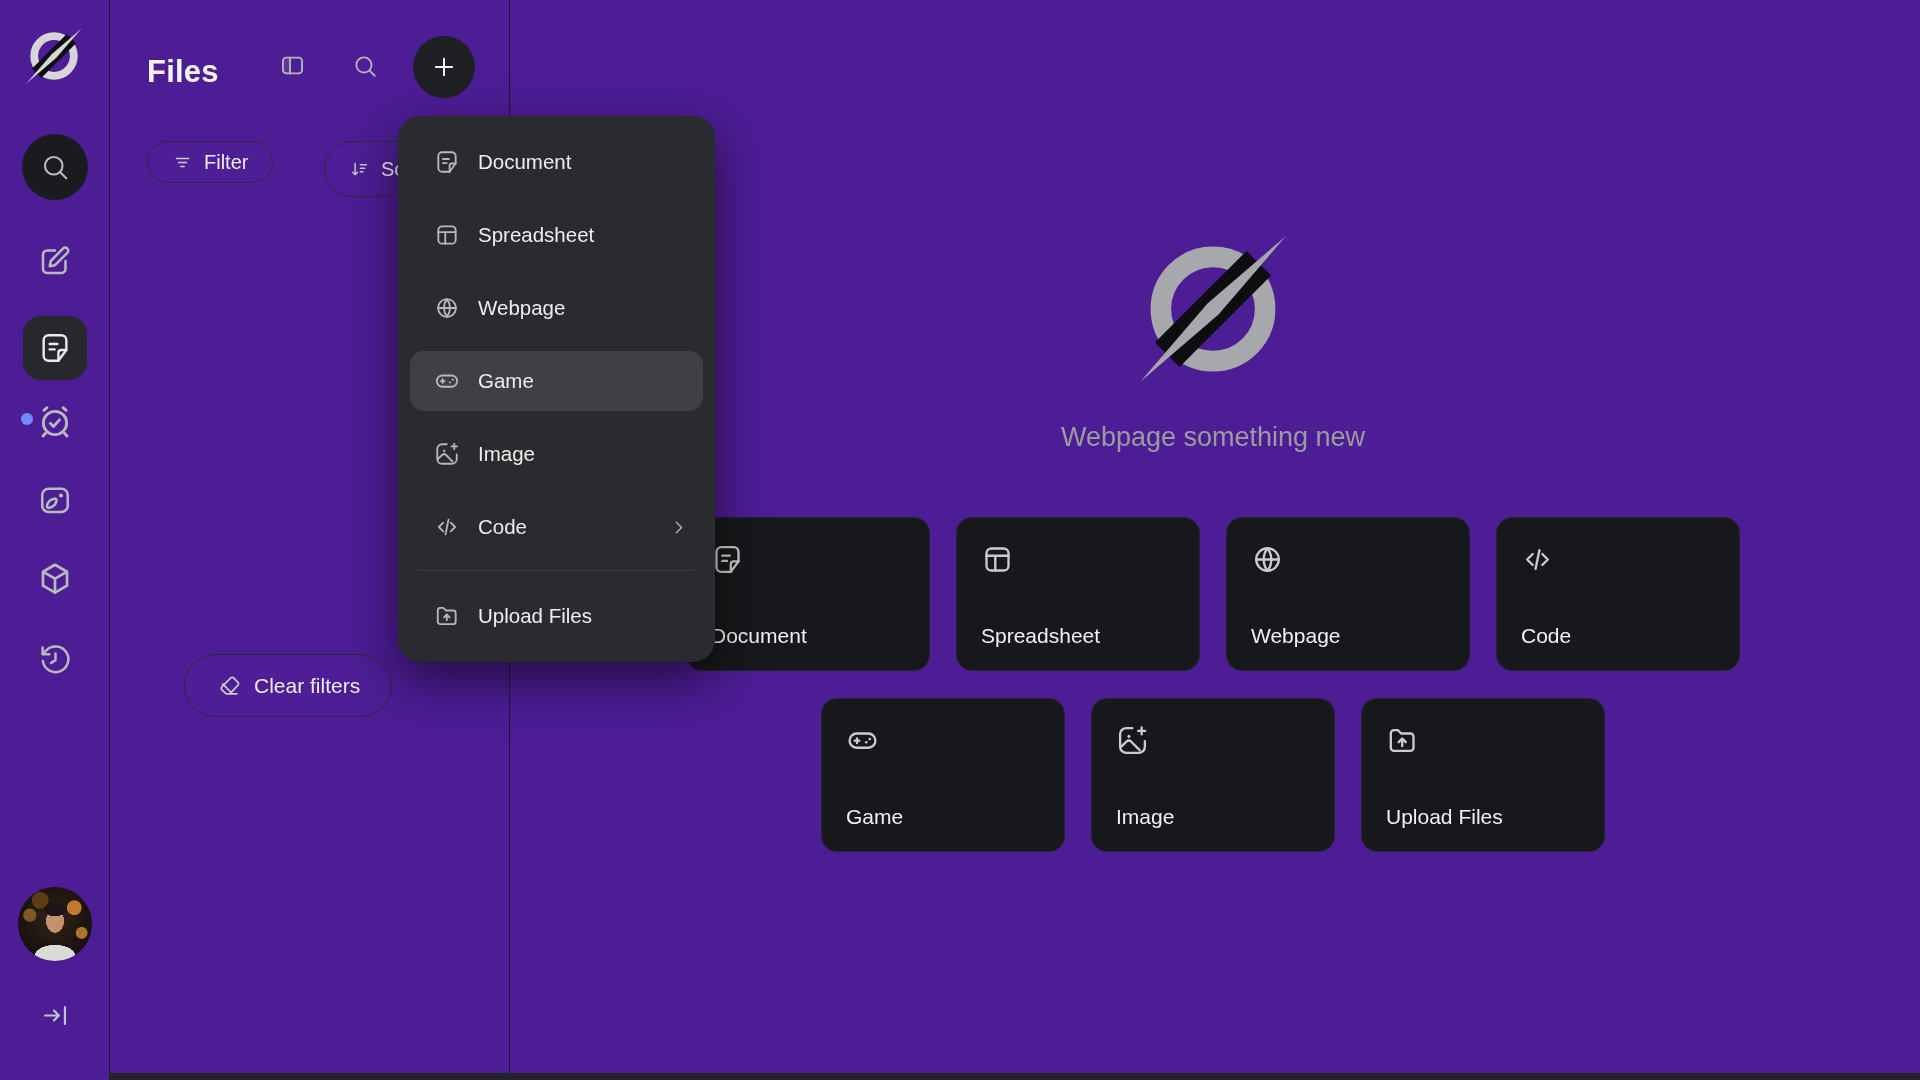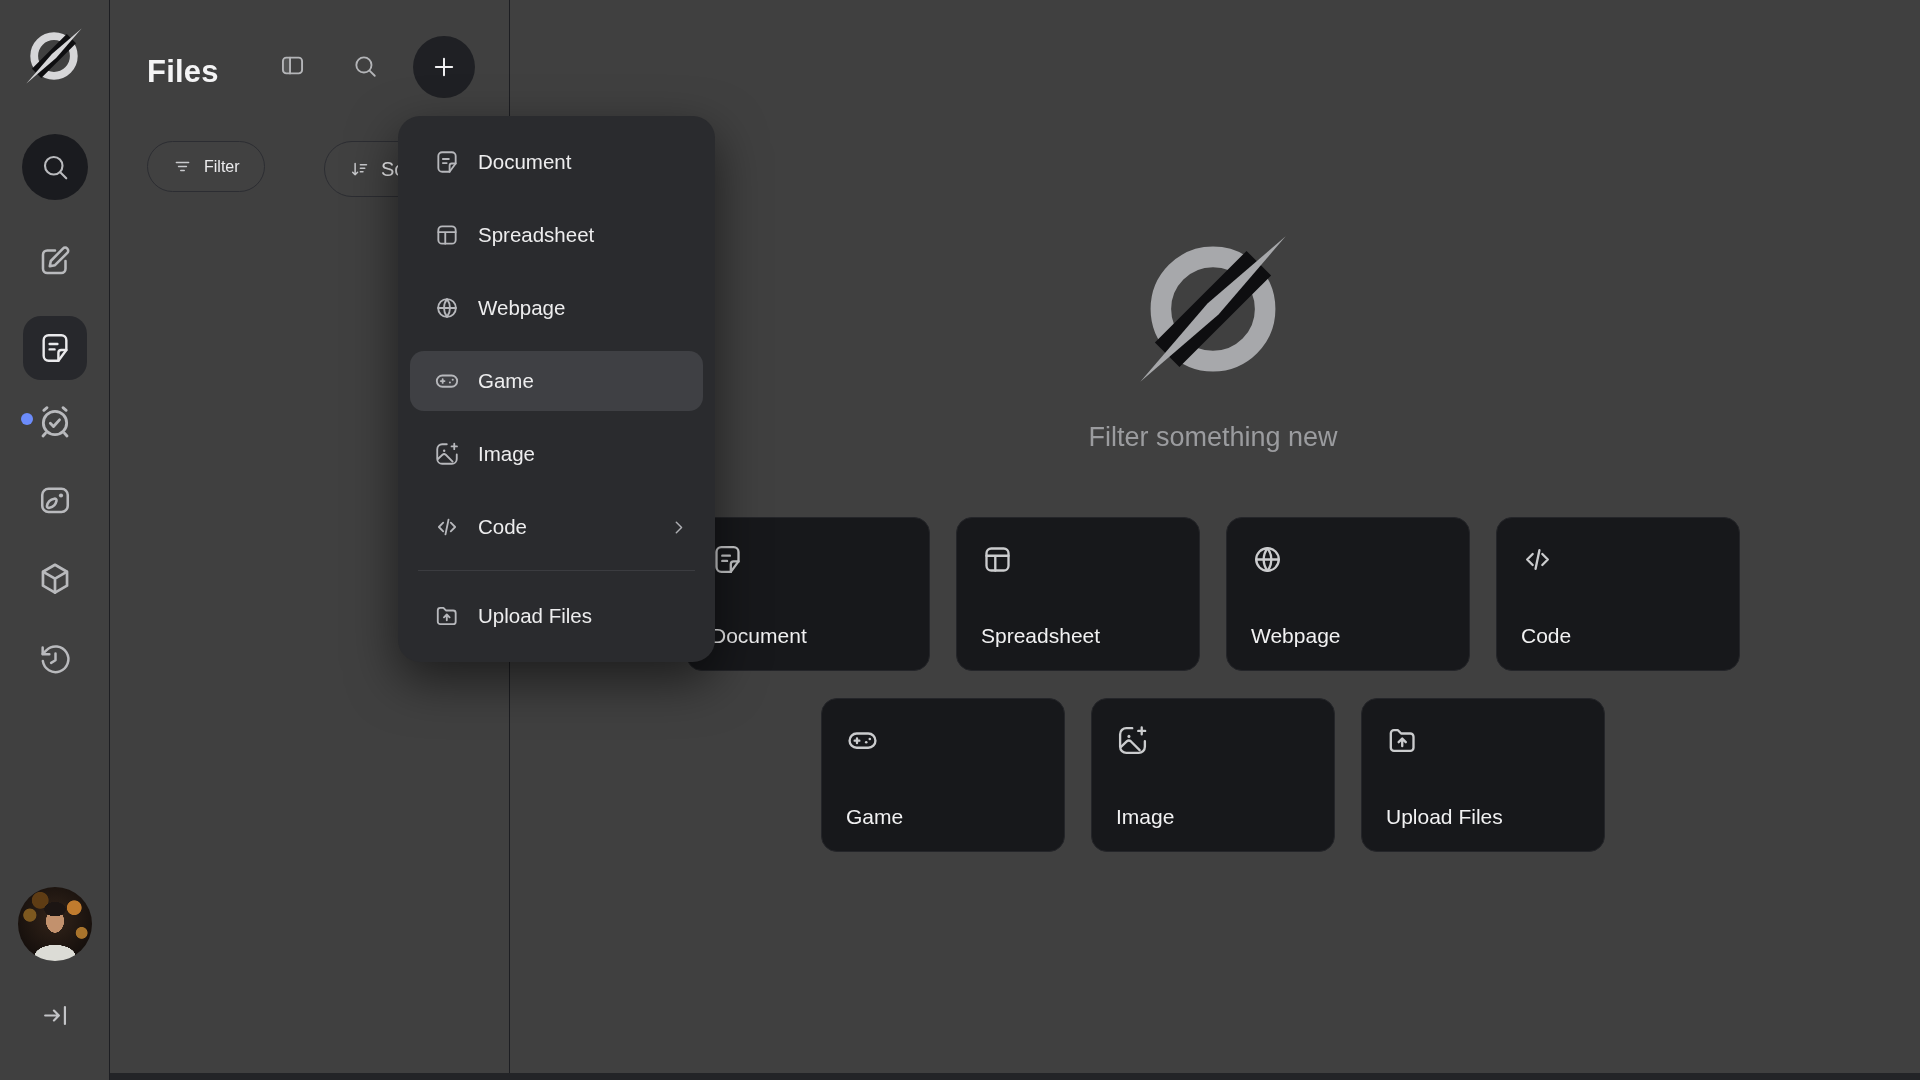--- a/index.html
+++ b/index.html
@@ -1,19 +1,19 @@
 <!DOCTYPE html>
 <html><head>
 <meta charset="utf-8">
 <style>
   html,body{margin:0;padding:0;background:#0e0e10;}
   *{box-sizing:border-box;}
   .stage{
     position:relative;width:1920px;height:1080px;overflow:hidden;
-    background:#404040;color:#e9e9ea;
+    background:#4c1d95;color:#e9e9ea;
     font-family:"Liberation Sans", sans-serif;
   }
   svg.ic{display:block;fill:none;stroke:currentColor;stroke-width:1.7;stroke-linecap:round;stroke-linejoin:round;}
 
   
   .sidebar{position:absolute;left:0;top:0;width:110px;height:1080px;border-right:1px solid #1d1e22;}
   .sb-item{position:absolute;display:flex;align-items:center;justify-content:center;color:#b9babd;cursor:pointer;}
   .sb-logo{left:24px;top:26px;width:60px;height:60px;color:#d6d6d8;}
   .sb-search{left:22px;top:134px;width:66px;height:66px;border-radius:50%;background:#1a1b1f;}
   .sb-compose{left:36px;top:242px;width:38px;height:38px;}
@@ -41,21 +41,21 @@
   .fp-title{position:absolute;left:37px;top:33px;font-size:31px;font-weight:700;color:#f4f4f5;letter-spacing:.2px;}
   .hd-icon{position:absolute;color:#b4b5b8;cursor:pointer;}
   .hd-panel{left:169px;top:52px;width:27px;height:27px;}
   .hd-search{left:242px;top:53px;width:26px;height:26px;}
   .hd-plus{position:absolute;left:303px;top:36px;width:62px;height:62px;border-radius:50%;
     background:#1f2024;color:#f0f0f2;display:flex;align-items:center;justify-content:center;cursor:pointer;}
   .hd-plus svg{width:28px;height:28px;}
 
   .pill{position:absolute;display:flex;align-items:center;border:1px solid #2c2d32;border-radius:999px;
     color:#ececee;background:rgba(255,255,255,0.008);cursor:pointer;}
-  .pill-filter{left:37px;top:141px;height:51px;padding:0 24px;gap:11px;font-size:16px;}
+  .pill-filter{left:37px;top:141px;height:42px;padding:0 24px;gap:11px;font-size:20px;}
   .pill-sort{left:214px;top:141px;height:56px;padding:0 24px;gap:11px;font-size:20px;width:128px;}
   .pill svg{width:21px;height:21px;color:#c9cacd;flex:0 0 auto;}
 
   .no-results{position:absolute;left:0;top:572px;width:400px;text-align:center;font-size:24px;color:#8a8b8f;}
   .pill-clear{left:74px;top:654px;height:63px;padding:0 31px;gap:13px;font-size:21px;}
   .pill-clear svg{width:25px;height:25px;}
 
   
   .menu{position:absolute;left:398px;top:116px;width:317px;border-radius:22px;background:#2a2b2e;
     padding:16px 12px;z-index:30;box-shadow:0 18px 50px rgba(0,0,0,.55);}
@@ -258,29 +258,35 @@
         </svg>
       <span>Filter</span>
     </div>
     <div class="pill pill-sort">
       <svg class="ic">
           <use href="#i-sort"></use>
         </svg>
       <span>Sort</span>
     </div>
 
+    <div class="pill pill-clear">
+      <svg class="ic">
+          <use href="#i-eraser"></use>
+        </svg>
+      <span>Clear filters</span>
+    </div>
   </section>
 
   <main class="main">
     <div class="big-logo">
         <svg class="ic" style="width:158px;height:158px">
           <use href="#i-logo"></use>
         </svg>
       </div>
-    <div class="main-heading">Filter something new</div>
+    <div class="main-heading">Webpage something new</div>
 
     <div class="cards-row row1">
       <div class="card">
         <svg class="ic">
             <use href="#i-file"></use>
           </svg>
         <div class="card-label">Document</div>
       </div>
       <div class="card">
         <svg class="ic">

